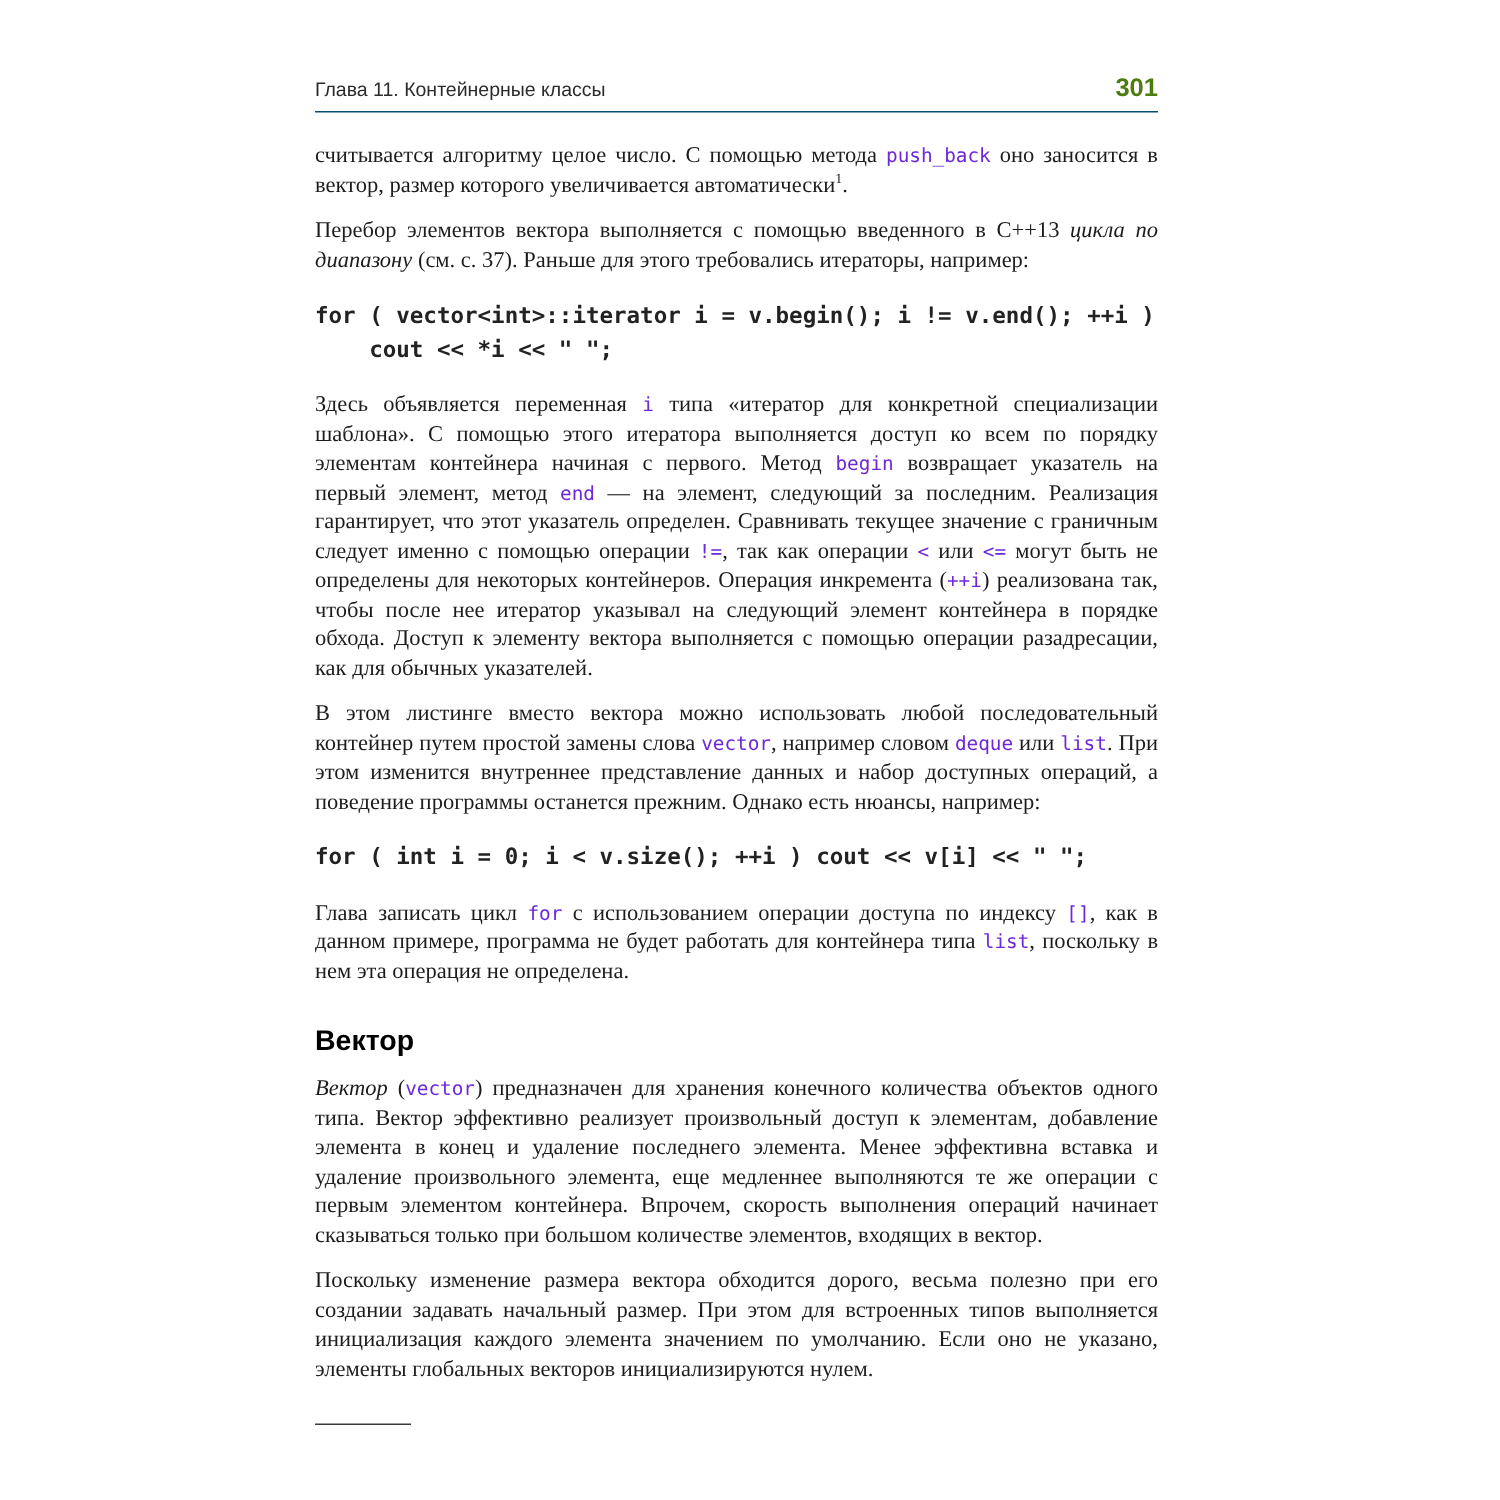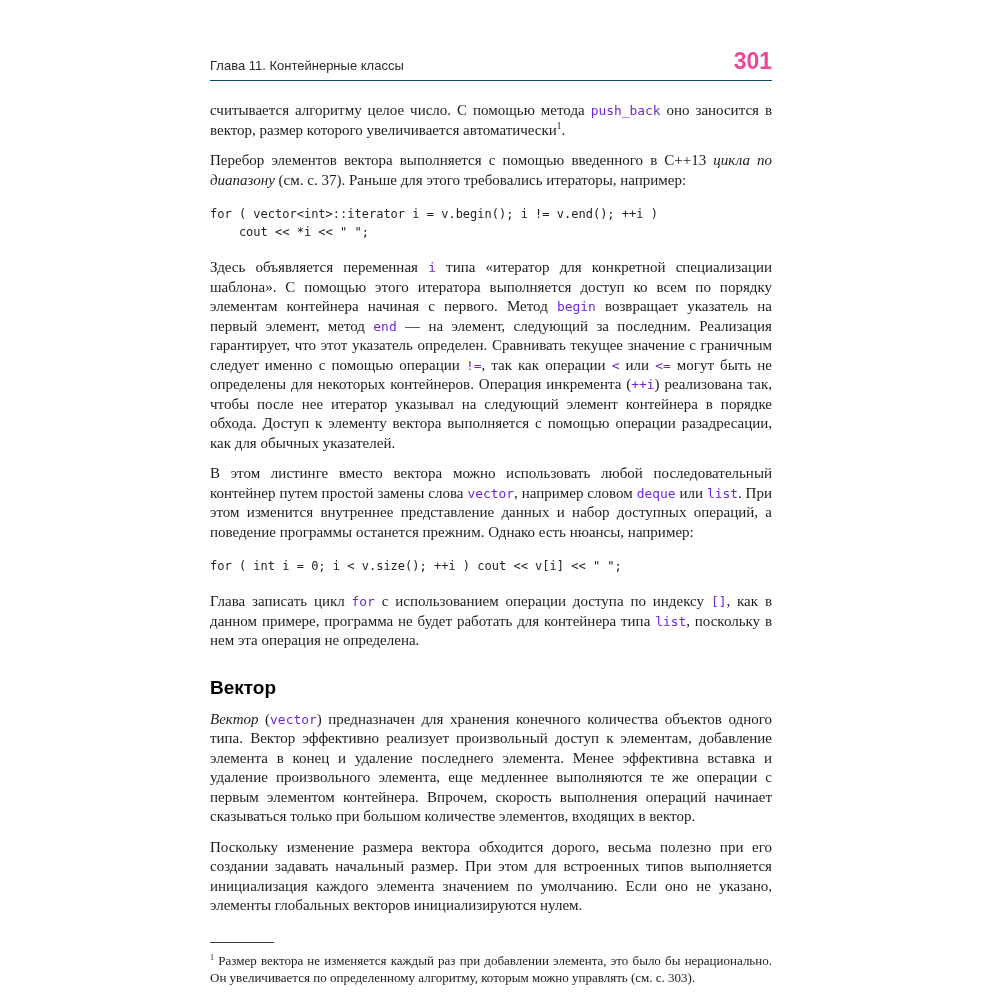--- a/index.html
+++ b/index.html
@@ -22,34 +22,35 @@
   .header {
     display: flex;
     justify-content: space-between;
     align-items: flex-end;
     border-bottom: 1px solid #0c4a6e;
     padding-bottom: 7px;
     margin-bottom: 20px;
     font-family: "Liberation Sans", sans-serif;
   }
   .chapter-title { font-size: 13px; color: #2b2b2b; }
-  .page-number { font-size: 23px; font-weight: bold; color: #ec4899; line-height: 1; }
+  .page-number { font-size: 17px; font-weight: bold; color: #4d7c0f; line-height: 1; }
   .para {
     font-size: 15px;
     line-height: 1.3;
     text-align: justify;
     margin: 0 0 11px 0;
   }
   .codeblock {
     font-family: "DejaVu Sans Mono", monospace;
-    font-size: 12px;
+    font-size: 15px;
     line-height: 1.5;
     margin: 15px 0 17px 0;
     white-space: pre;
     color: #222;
+    font-weight: bold;
   }
   .code {
     font-family: "DejaVu Sans Mono", monospace;
     font-size: 0.86em;
     color: #6d28d9;
   }
   sup { font-size: 0.62em; line-height: 0; }
   .section-heading {
     font-family: "Liberation Sans", sans-serif;
     font-size: 19px;
@@ -85,16 +86,15 @@
         <pre class="codeblock">for ( vector&lt;int&gt;::iterator i = v.begin(); i != v.end(); ++i )
     cout &lt;&lt; *i &lt;&lt; " ";</pre>
         <p class="para"><span>Здесь объявляется переменная </span><span class="code">i</span><span> типа «итератор для конкретной специализации шаблона». С помощью этого итератора выполняется доступ ко всем по порядку элементам контейнера начиная с первого. Метод </span><span class="code">begin</span><span> возвращает указатель на первый элемент, метод </span><span class="code">end</span><span> — на элемент, следующий за последним. Реализация гарантирует, что этот указатель определен. Сравнивать текущее значение с граничным следует именно с помощью операции </span><span class="code">!=</span><span>, так как операции </span><span class="code">&lt;</span><span> или </span><span class="code">&lt;=</span><span> могут быть не определены для некоторых контейнеров. Операция инкремента (</span><span class="code">++i</span><span>) реализована так, чтобы после нее итератор указывал на следующий элемент контейнера в порядке обхода. Доступ к элементу вектора выполняется с помощью операции разадресации, как для обычных указателей.</span></p>
         <p class="para"><span>В этом листинге вместо вектора можно использовать любой последовательный контейнер путем простой замены слова </span><span class="code">vector</span><span>, например словом </span><span class="code">deque</span><span> или </span><span class="code">list</span><span>. При этом изменится внутреннее представление данных и набор доступных операций, а поведение программы останется прежним. Однако есть нюансы, например:</span></p>
         <pre class="codeblock">for ( int i = 0; i &lt; v.size(); ++i ) cout &lt;&lt; v[i] &lt;&lt; " ";</pre>
         <p class="para"><span>Глава записать цикл </span><span class="code">for</span><span> с использованием операции доступа по индексу </span><span class="code">[]</span><span>, как в данном примере, программа не будет работать для контейнера типа </span><span class="code">list</span><span>, поскольку в нем эта операция не определена.</span></p>
         <h2 class="section-heading">Вектор</h2>
         <p class="para"><em>Вектор</em><span> (</span><span class="code">vector</span><span>) предназначен для хранения конечного количества объектов одного типа. Вектор эффективно реализует произвольный доступ к элементам, добавление элемента в конец и удаление последнего элемента. Менее эффективна вставка и удаление произвольного элемента, еще медленнее выполняются те же операции с первым элементом контейнера. Впрочем, скорость выполнения операций начинает сказываться только при большом количестве элементов, входящих в вектор.</span></p>
         <p class="para"><span>Поскольку изменение размера вектора обходится дорого, весьма полезно при его создании задавать начальный размер. При этом для встроенных типов выполняется инициализация каждого элемента значением по умолчанию. Если оно не указано, элементы глобальных векторов инициализируются нулем.</span></p>
         <div class="footnote-sep"></div>
-        <p class="footnote"><sup>1</sup> <span>Размер вектора не изменяется каждый раз при добавлении элемента, это было бы нерационально. Он увеличивается по определенному алгоритму, которым можно управлять (см. с. 303).</span></p>
       </div>
   </div>
 </div>
 
 </body></html>

